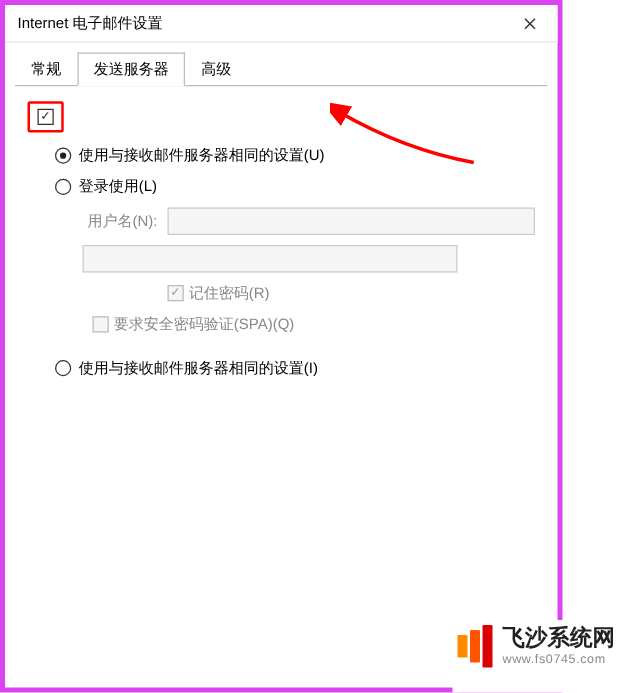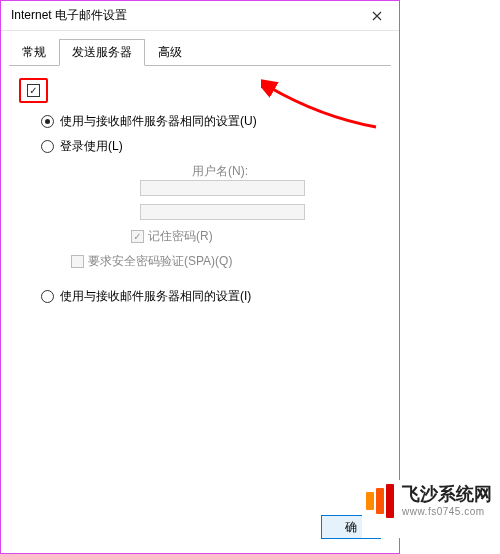--- a/index.html
+++ b/index.html
@@ -8,22 +8,22 @@
     font-family: "Microsoft YaHei", "Segoe UI", sans-serif;
     font-size: 12px;
     background: #fff;
     color: #000;
     width: 500px;
     height: 554px;
     overflow: hidden;
     position: relative;
   }
   .window {
-    border: 1px solid #d946ef;
-    width: 400px;
+    border: 4px solid #d946ef;
+    width: 450px;
     height: 554px;
     position: relative;
     background: #fff;
   }
   .titlebar {
     display: flex;
     align-items: center;
     justify-content: space-between;
     height: 30px;
     padding: 0 0 0 10px;
@@ -129,21 +129,20 @@
     font-size: 12px;
   }
   .sub-form {
     margin-left: 22px;
     margin-top: 4px;
   }
   .form-row {
     display: flex;
     align-items: center;
     margin-bottom: 8px;
-    flex-direction: column;
   }
   .form-row label {
     width: 68px;
     text-align: right;
     padding-right: 8px;
     color: #888;
     font-size: 12px;
   }
   .form-row input[type="text"],
   .form-row input[type="password"] {
@@ -184,21 +183,21 @@
     width: 60px;
     height: 24px;
     border: 1px solid #0078d7;
     background: #e5f1fb;
     font-size: 12px;
     cursor: pointer;
   }
   .watermark {
     position: absolute;
     right: 0;
-    bottom: 16px;
+    bottom: 0;
     display: flex;
     align-items: center;
     gap: 8px;
     background: #fff;
     padding: 4px 8px 20px 4px;
   }
   .watermark .logo {
     display: flex;
     align-items: center;
     gap: 2px;

